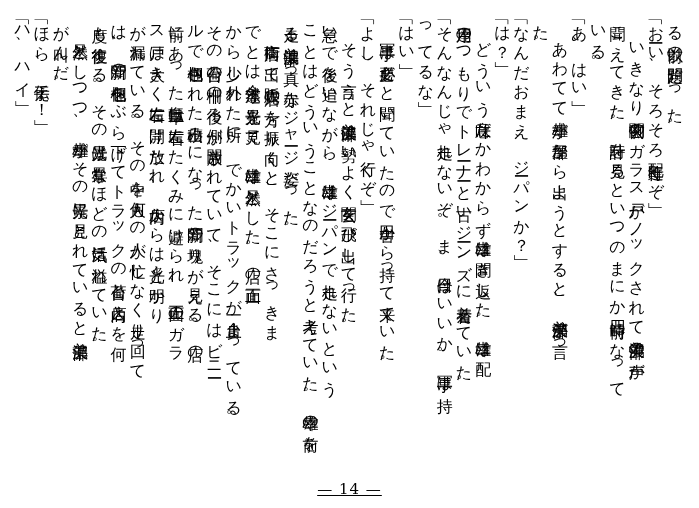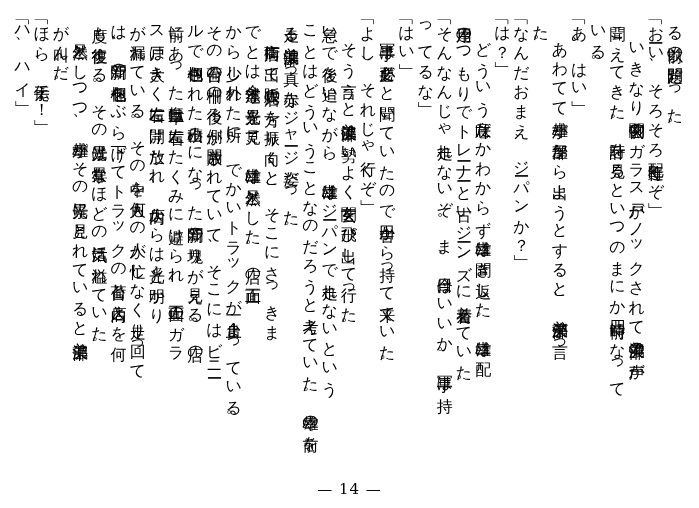--- a/index.html
+++ b/index.html
@@ -40,20 +40,21 @@
   }
   .page-number {
     position: absolute;
     bottom: 10px;
     left: 0;
     width: 100%;
     text-align: center;
     font-size: 15px;
     letter-spacing: 1px;
     color: #000000;
+    text-decoration: underline;
   }
 </style>
 </head>
 <body>
 
 <div class="page">
   <div class="text-block"><div class="tcol">る以前の問題だった。</div><div class="tcol">「おーい、そろそろ配達行くぞ」</div><div class="tcol">　いきなり玄関側のガラス戸がノックされて美濃部の声が</div><div class="tcol">聞こえてきた。時計を見るといつのまにか四時前になって</div><div class="tcol">いる。</div><div class="tcol">「あ、はい」</div><div class="tcol">　あわてて幸雄が部屋から出ようとすると、美濃部が言っ</div><div class="tcol">た。</div><div class="tcol">「なんだおまえ、ジーパンか？」</div><div class="tcol">「は？」</div><div class="tcol">　どういう意味だかわからず幸雄は聞き返した。幸雄は配</div><div class="tcol">達用のつもりでトレーナーと古いジーンズに着替えていた。</div><div class="tcol">「そんなんじゃ走れないぞ。ま、今日はいいか。軍手は持</div><div class="tcol">ってるな」</div><div class="tcol">「はい」</div><div class="tcol">　軍手は必要だと聞いていたので田舎から持って来ていた。</div><div class="tcol">「よし、それじゃ行くぞ」</div><div class="tcol">　そう言うと美濃部は勢いよく玄関を飛び出して行った。</div><div class="tcol">急いで後を追いながら、幸雄はジーパンで走れないという</div><div class="tcol">ことはどういうことなのだろうと考えていた。幸雄の前を</div><div class="tcol">走る美濃部は真っ赤なジャージ姿だった。</div><div class="tcol">　商店街に出て販売店の方を振り向くと、そこにさっきま</div><div class="tcol">でとは全然違う光景を見て、幸雄は呆然とした。店の正面</div><div class="tcol">から少し外れた所に、でかいトラックが一台止まっている。</div><div class="tcol">その荷台の柵の後ろ側が開放されていて、そこにはビニー</div><div class="tcol">ルで梱包された山積みになった新聞の塊りが見える。店の</div><div class="tcol">前にあった自転車は左右にたくみに避けられ、正面のガラ</div><div class="tcol">ス戸は大きく左右に開け放たれ、店内からは光々と明かり</div><div class="tcol">が漏れている。その中を何人もの人が忙しなく走り回って</div><div class="tcol">は、新聞の梱包をぶら下げてトラックの荷台と店内とを何</div><div class="tcol">度も往復する。その光景は異常なほどの活気に溢れていた。</div><div class="tcol">　呆然としつつ、幸雄がその光景に見とれていると美濃部</div><div class="tcol">が叫んだ。</div><div class="tcol">「ほら、手伝え！」</div><div class="tcol">「ハ、ハイ」</div></div>
   <div class="page-number">— 14 —</div>
 </div>
 

